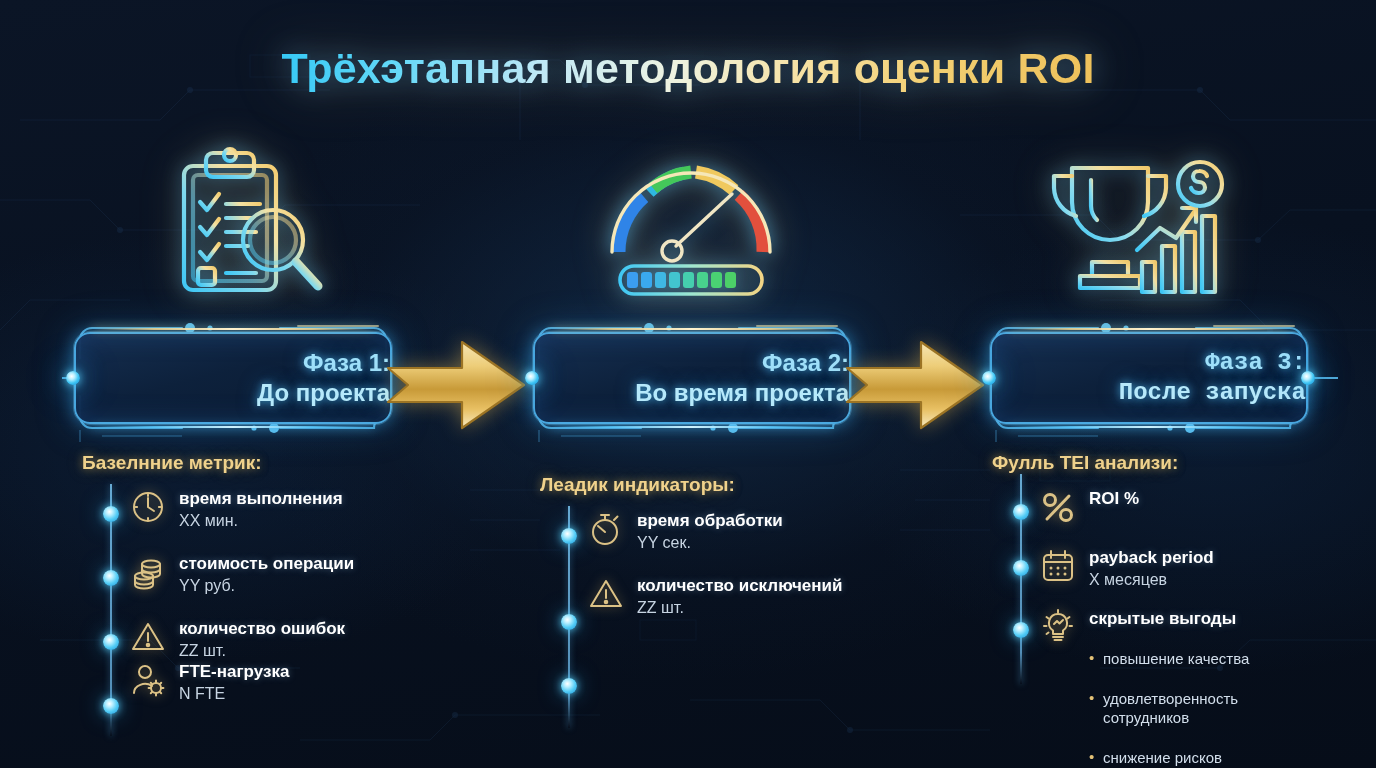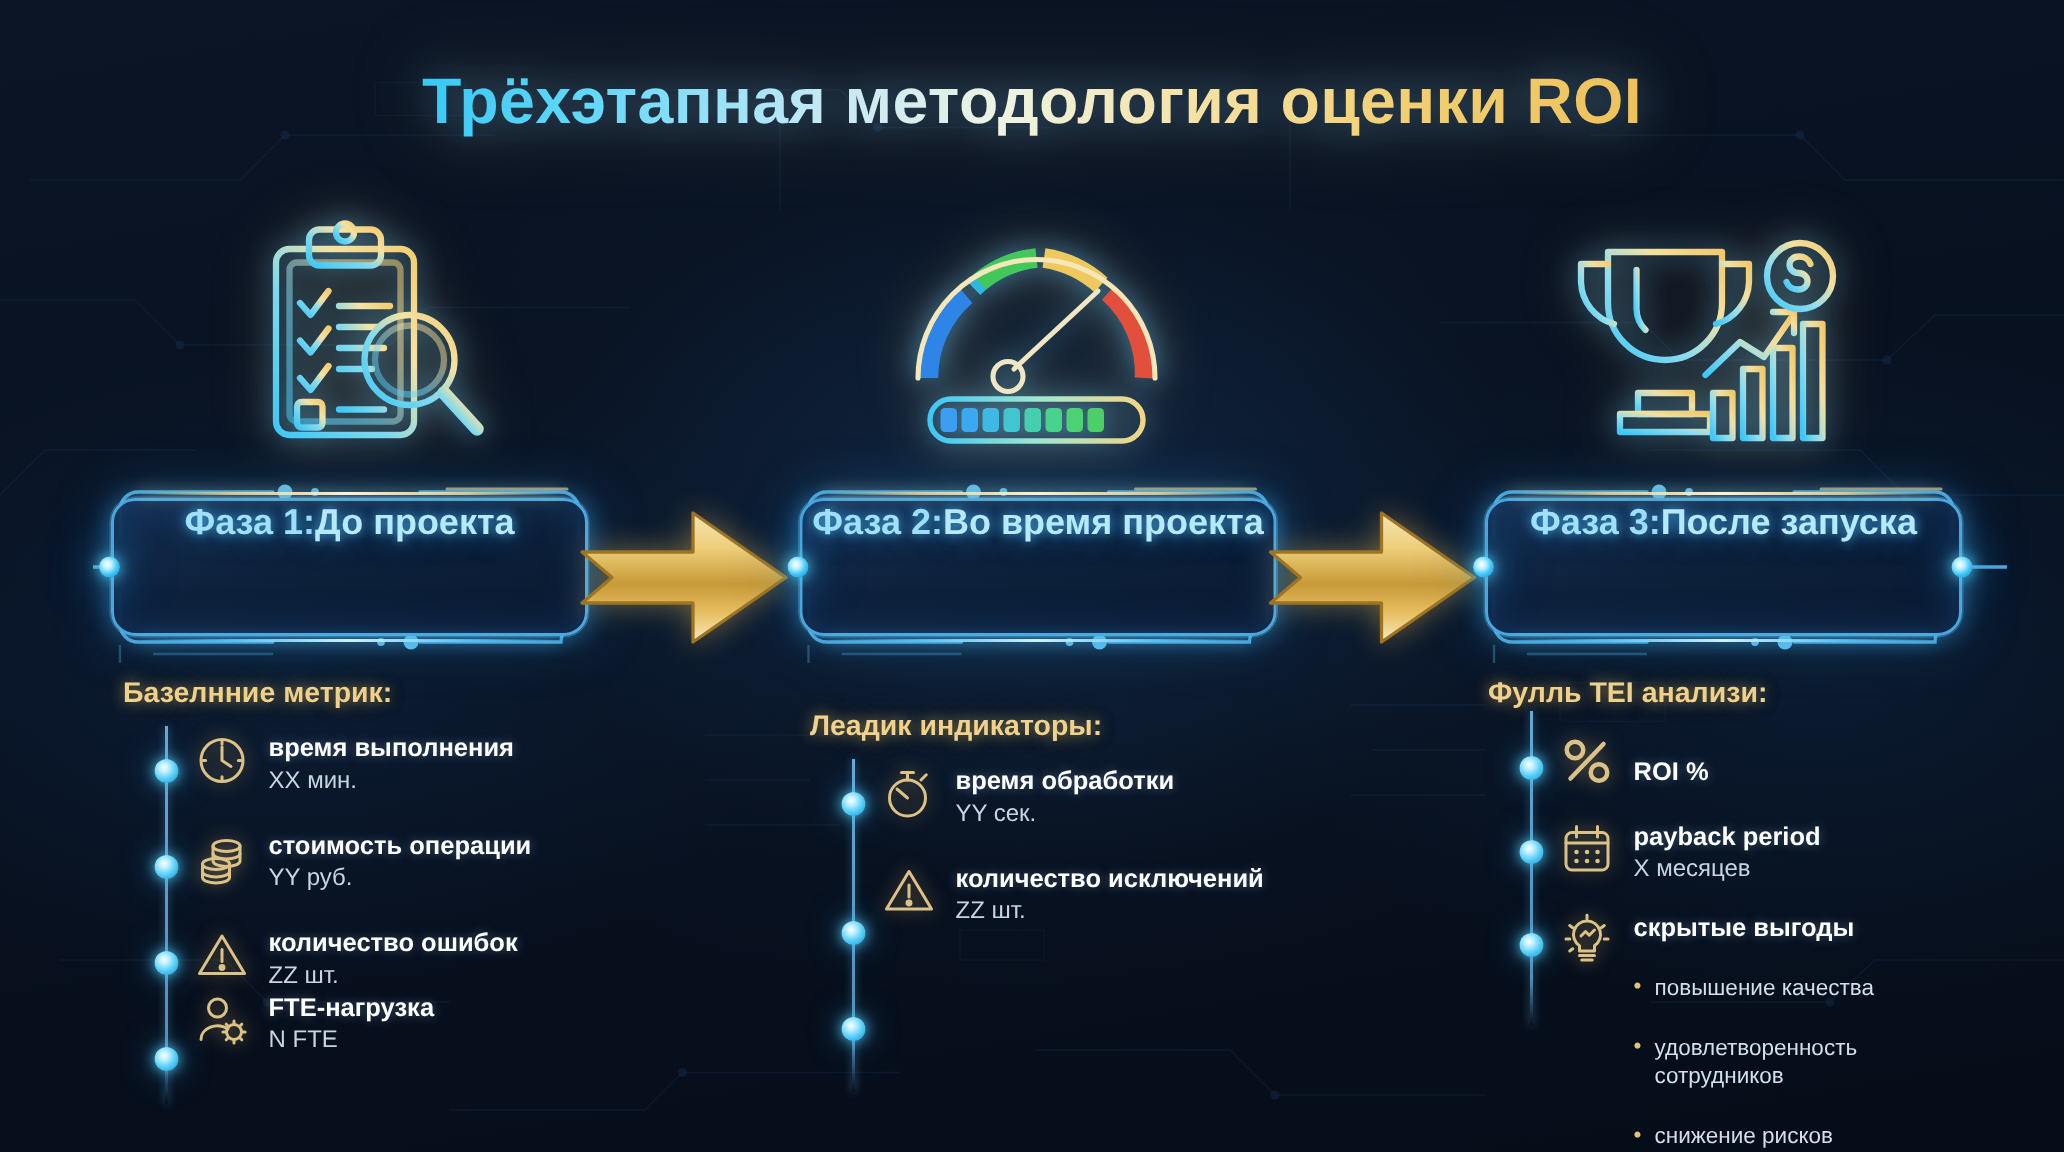--- a/index.html
+++ b/index.html
@@ -49,22 +49,22 @@
     position: absolute;
     width: 318px; height: 92px;
     border-radius: 16px;
     background: linear-gradient(165deg, rgba(22,48,82,.96) 0%, rgba(13,33,60,.97) 45%, rgba(10,26,49,.98) 100%);
     border: 2px solid #4aa8e0;
     box-shadow:
       0 0 0 1px rgba(120,200,245,.28),
       0 0 16px rgba(60,170,235,.55),
       0 0 38px rgba(45,140,215,.34),
       inset 0 0 26px rgba(30,80,140,.45);
-    display: flex; flex-direction: row;
-    align-items: flex-start; justify-content: center;
+    display: flex; flex-direction: column;
+    align-items: flex-end; justify-content: center;
     z-index: 6;
   }
   .phase .pl {
     color: #9fe0fa; font-size: 24px; font-weight: bold; line-height: 1.25;
     text-shadow: 0 0 8px rgba(80,190,245,.85), 0 0 20px rgba(50,150,230,.5);
     text-align: center; white-space: nowrap;
   }
   .phase .pl.sub { color: #b6e9fb; }
   
   .phase .top-accent, .phase .bot-accent {
@@ -369,21 +369,21 @@
     <div class="bot-accent"></div>
   </div>
 
   <div class="phase" style="left:533px; top:332px;">
     <div class="top-accent"></div>
     <div class="pl">Фаза 2:</div>
     <div class="pl sub">Во время проекта</div>
     <div class="bot-accent"></div>
   </div>
 
-  <div class="phase" style="left:990px; top:332px;">
+  <div class="phase" style="left:990px; top:332px;font-family:Liberation Mono, monospace;">
     <div class="top-accent"></div>
     <div class="pl">Фаза 3:</div>
     <div class="pl sub">После запуска</div>
     <div class="bot-accent"></div>
   </div>
 
   <div class="node" style="left:66px; top:371px;"></div>
   <div class="node" style="left:525px; top:371px;"></div>
   <div class="node" style="left:982px; top:371px;"></div>
   <div class="node" style="left:1301px; top:371px;"></div>
@@ -482,21 +482,21 @@
         <div class="val">ZZ шт.</div>
       </div>
     </div>
   </div>
 
   <div class="col" style="left:992px; top:452px;">
     <div class="col-head">Фулль TEI анализи:</div>
     <div class="timeline" style="top:22px; height:210px;"></div>
 
     <div class="tdot" style="top:52px;"></div>
-    <div class="item" style="margin-bottom:22px; align-items:flex-end;">
+    <div class="item" style="margin-bottom:22px; align-items:flex-start;">
       <svg class="ico" viewBox="0 0 36 36" fill="none" stroke="#dcc286" stroke-width="3" stroke-linecap="round">
         <circle cx="10" cy="11" r="5.5"></circle>
         <circle cx="26" cy="26" r="5.5"></circle>
         <path d="M29 7 L7 30"></path>
       </svg>
       <div class="txt">
         <div class="lab">ROI %</div>
       </div>
     </div>
 

